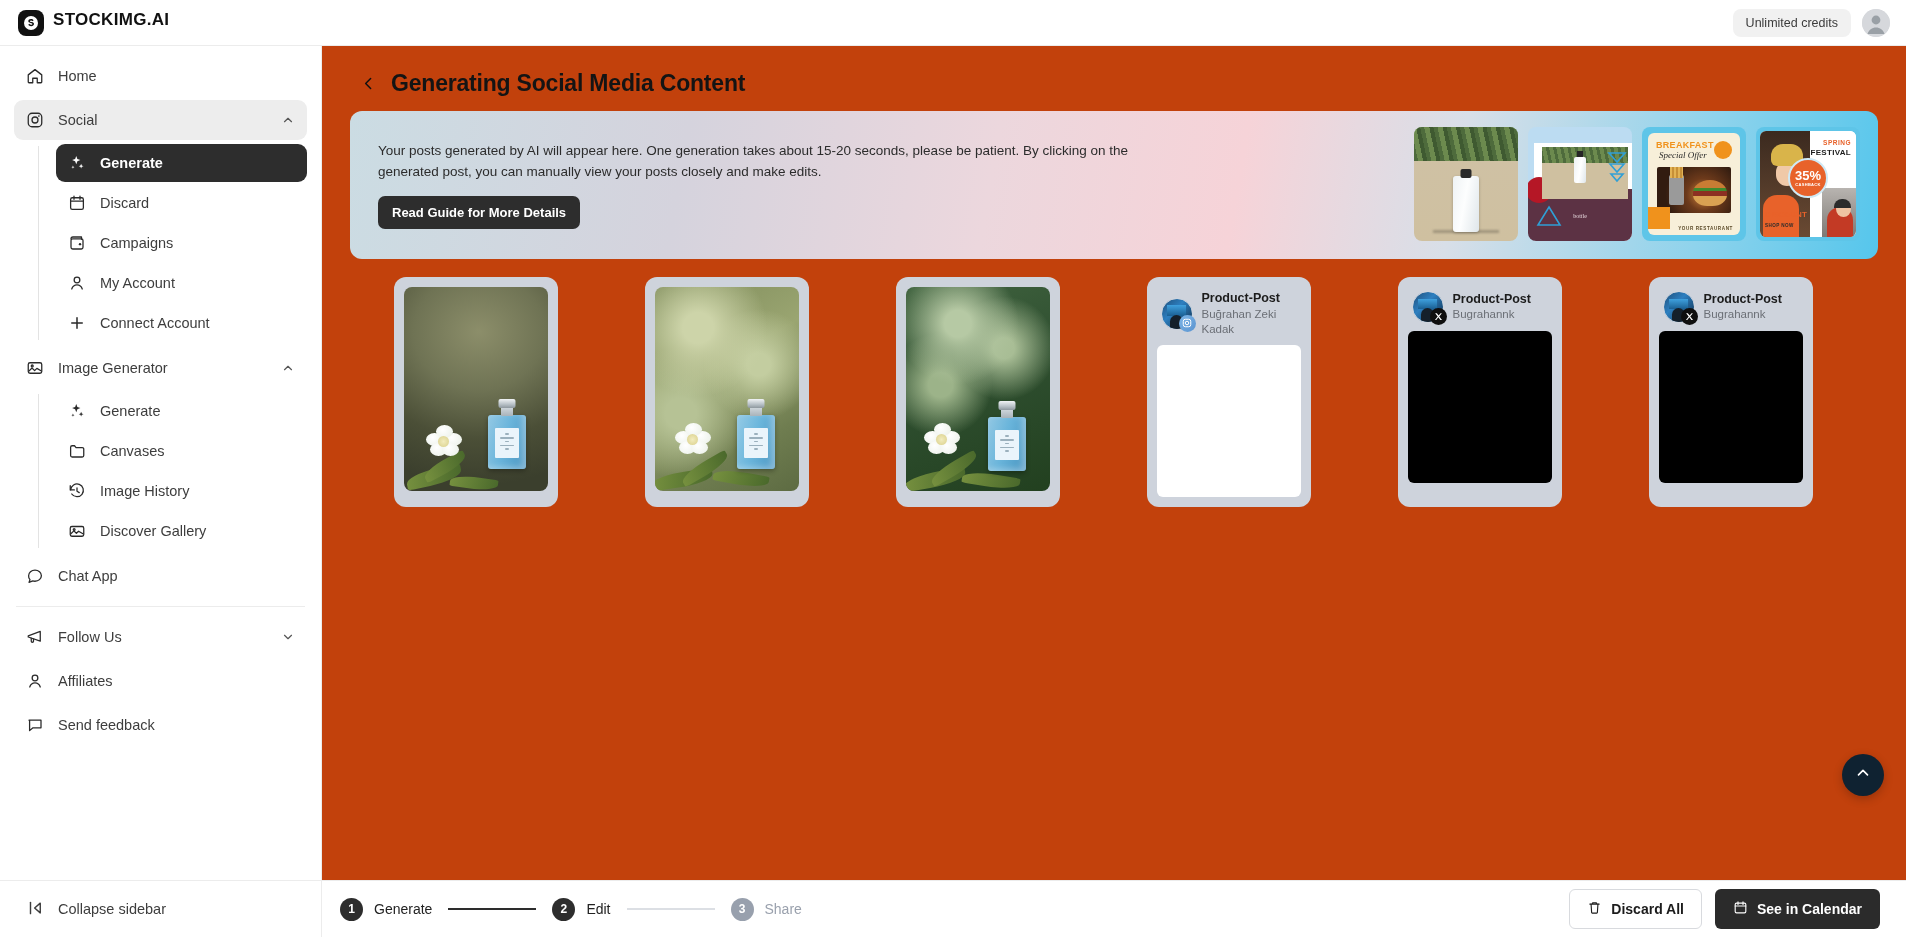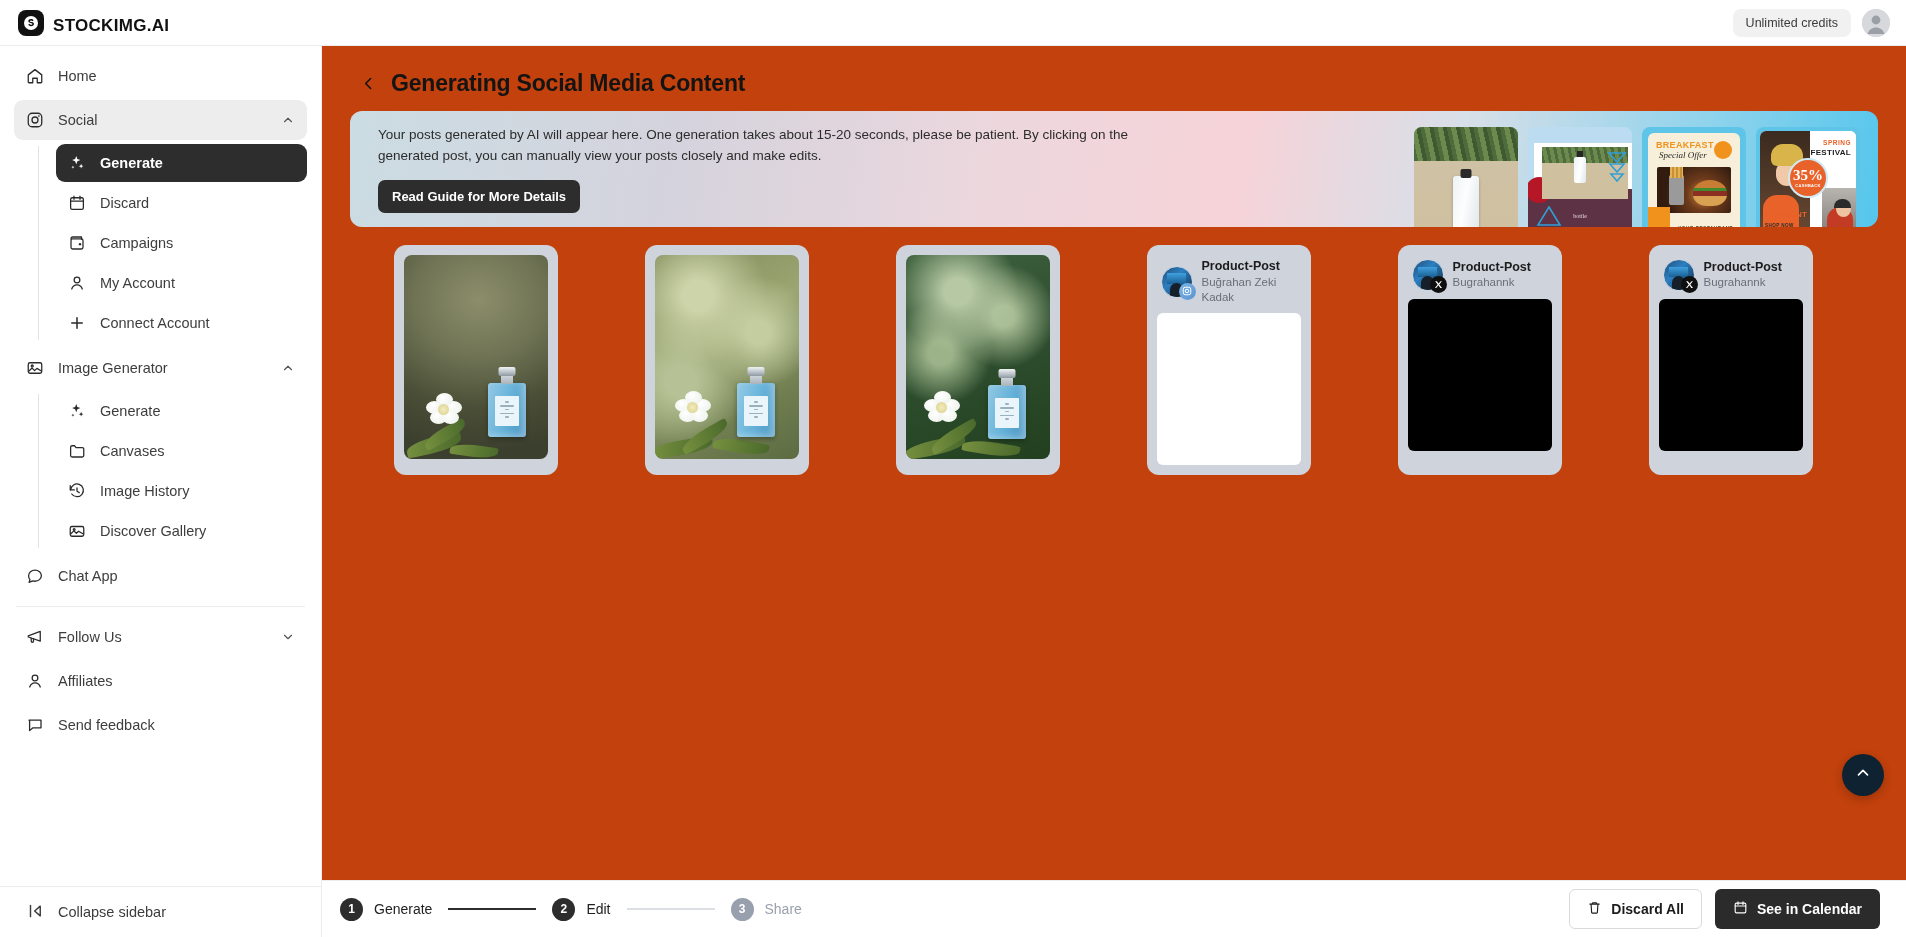--- a/index.html
+++ b/index.html
@@ -13,21 +13,21 @@
   .app { position: relative; width: 1906px; height: 937px; display: flex; flex-direction: column; }
 
   
   .topbar {
     height: 46px; min-height: 46px;
     display: flex; align-items: center; justify-content: space-between;
     padding: 0 16px 0 18px;
     border-bottom: 1px solid #ececec;
     background: #fff;
   }
-  .brand { display: flex; align-items: flex-end; gap: 9px; }
+  .brand { display: flex; align-items: flex-start; gap: 9px; }
   .brand-mark {
     width: 26px; height: 26px; border-radius: 8px; background: #111;
     display: flex; align-items: center; justify-content: center;
   }
   .brand-mark svg { display:block; }
   .brand-name { font-size: 17px; font-weight: 700; letter-spacing: .3px; color: #111; }
   .topbar-right { display: flex; align-items: center; gap: 11px; }
   .credits-pill {
     background: #f1f1f1; color: #3b3b3b; font-size: 12.5px;
     padding: 7px 13px; border-radius: 8px; white-space: nowrap;
@@ -67,38 +67,38 @@
     display:flex; align-items:center; gap: 14px;
     height: 38px; padding: 0 12px; border-radius: 9px;
     font-size: 14.5px; color:#3d3d3d; cursor:pointer; margin-bottom: 2px;
   }
   .sub-item.active { background:#2d2d2d; color:#fff; font-weight: 600; }
   .sub-item.active .ico { color:#fff; }
   .sub-item .ico { width: 18px; height: 18px; flex: 0 0 18px; display:flex; align-items:center; justify-content:center; color:#2a2a2a;}
   .divider { height:1px; background:#ececec; margin: 10px 2px; }
   .sidebar-footer {
     border-top: 1px solid #ececec; padding: 8px 14px;
-    height: 51px; display:flex; align-items:center;text-align:right;
+    height: 57px; display:flex; align-items:center;text-align:right;
   }
   .collapse-row {
     display:flex; align-items:center; gap:14px; font-size:14.5px; color:#3d3d3d;
     padding: 0 12px; height: 40px; border-radius:9px; cursor:pointer; width:100%;
   }
 
   
   .main { flex:1; min-width:0; display:flex; flex-direction:column; background:#c2410c; position:relative; }
   .main-scroll { flex:1; overflow:hidden; padding: 0 28px; position: relative; }
 
   .page-head { display:flex; align-items:center; gap:13px; padding: 24px 4px 14px 8px; }
   .back-btn { width:20px; height:26px; display:flex; align-items:center; justify-content:center; cursor:pointer; color:#111; }
   .page-title { font-size: 23px; font-weight: 700; color:#141414; letter-spacing:-.2px; }
 
   
   .banner {
-    position: relative; height: 116px; border-radius: 12px; overflow: hidden;
+    position: relative; height: 148px; border-radius: 12px; overflow: hidden;
     background: linear-gradient(100deg,#cbdce3 0%, #d5d3dd 22%, #ecd7dd 42%, #f6d3d8 58%, #d8dfe8 72%, #8fd3ec 88%, #55c6ec 100%);
     display:flex; align-items:center;
   }
   .banner-text { padding: 0 0 0 28px; max-width: 800px; }
   .banner-text p { font-size: 13.5px; line-height: 1.5; color:#2c2c2c; }
   .guide-btn {
     margin-top: 14px; display:inline-flex; align-items:center;
     background:#2d2d2d; color:#fff; font-size:13px; font-weight:600;
     padding: 9px 14px; border-radius: 7px; cursor:pointer; border:none;
   }
@@ -161,21 +161,21 @@
   .t-fest .r1 { position:absolute; top:8px; right:5px; font-size:6.5px; font-weight:800; color:#e8622a; letter-spacing:.5px;}
   .t-fest .r2 { position:absolute; top:17px; right:5px; font-size:8px; font-weight:800; color:#1d1d1d; letter-spacing:.3px;}
   .t-fest .pic2 { position:absolute; right:0; bottom:0; width:74%; height:46%;
      background:linear-gradient(#b8b4b0,#7d7975); }
   .t-fest .person2 { position:absolute; right:10%; bottom:0; width:26px; height:30px; border-radius:13px 13px 0 0; background:#c33a25; }
   .t-fest .head2 { position:absolute; right:16%; bottom:20px; width:15px;height:16px;border-radius:50%;background:#eec3a2;}
   .t-fest .beanie { position:absolute; right:15%; bottom:29px; width:17px;height:9px;border-radius:8px 8px 0 0;background:#2b2b2b;}
   .t-fest .badge { position:absolute; left:50%; top:44%; transform:translate(-50%,-50%);
      width:40px; height:40px; border-radius:50%; background:#e8622a; color:#fff;
      display:flex; flex-direction:column; align-items:center; justify-content:center; border:2px solid #cfe9f5;}
-  .t-fest .badge .b1 { font-size:15px; font-weight:800; line-height:1; font-family:Liberation Serif, serif;}
+  .t-fest .badge .b1 { font-size:13px; font-weight:800; line-height:1; font-family:Liberation Sans, sans-serif;}
   .t-fest .badge .b2 { font-size:4px; font-weight:700; letter-spacing:.3px; }
   .t-fest .d1 { position:absolute; left:5px; bottom:18px; font-size:8px; font-weight:800; color:#e8622a;}
   .t-fest .d2 { position:absolute; left:5px; bottom:9px; font-size:4.6px; font-weight:700; color:#2c2c2c; letter-spacing:.4px;}
 
   
   .grid { display:flex; flex-wrap:wrap; gap: 0px; padding: 18px 0 0 0; }
   .cell { width: 251px; display:flex; justify-content:center; }
 
   .post-card {
     width: 164px; border-radius: 12px; padding: 10px;

